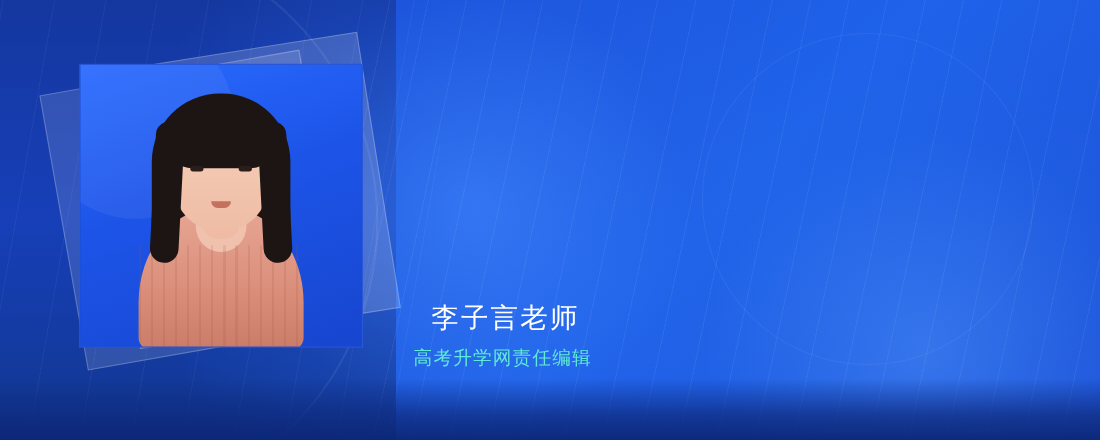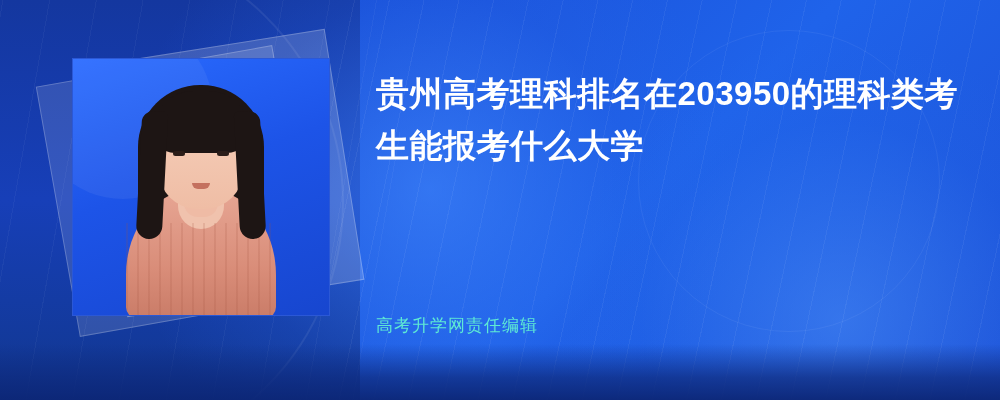--- a/index.html
+++ b/index.html
@@ -303,17 +303,17 @@
       <div class="ph-hair-top"></div>
       <div class="ph-hair-l"></div>
       <div class="ph-hair-r"></div>
       <div class="ph-eye l"></div>
       <div class="ph-eye r"></div>
       <div class="ph-mouth"></div>
     </div>
   </div>
 
   <div class="content">
-    <div class="headline">贵州高考理科排名在203950的理科类考生能报考什么大学</div>
+    <div class="author">李子言老师</div>
     <div class="subtitle">高考升学网责任编辑</div>
   </div>
 
 </div>
 
 </body></html>

